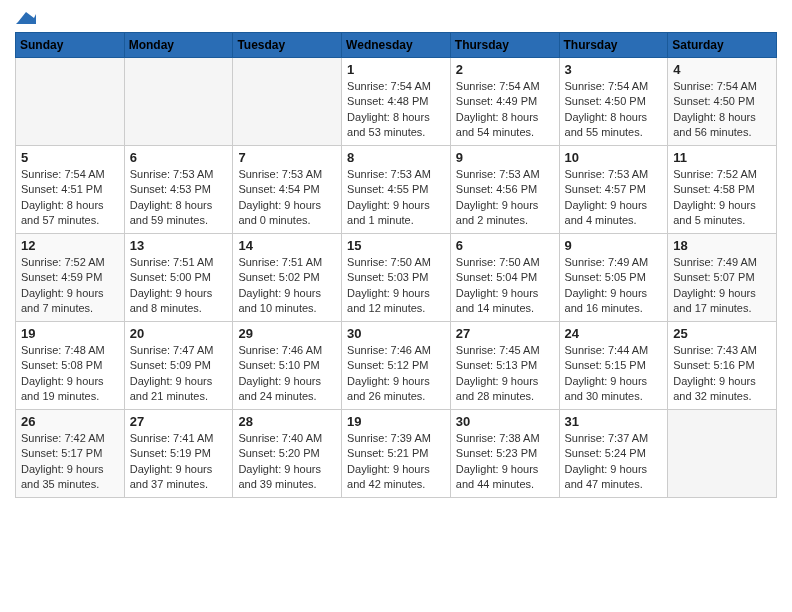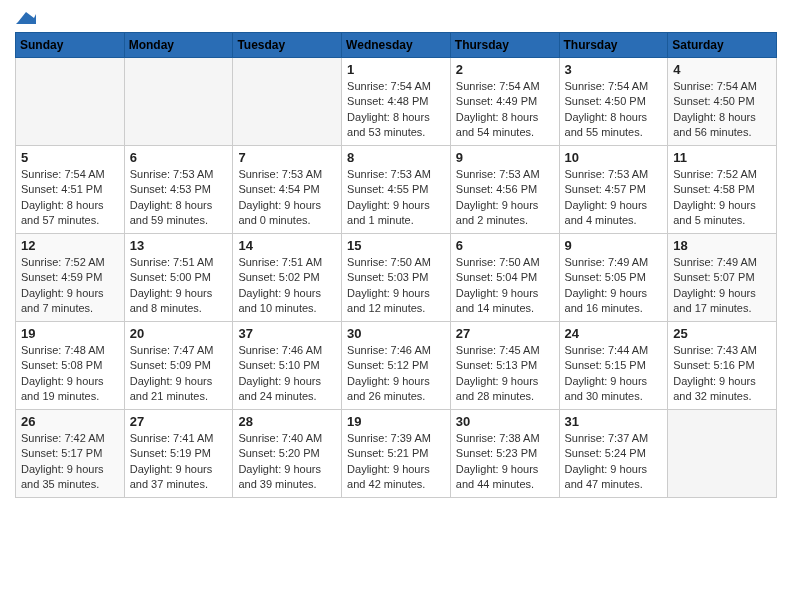--- a/index.html
+++ b/index.html
@@ -201,21 +201,21 @@
       <tr>
         <td class="weekend">
           <span class="day-number">19</span>
           <div class="day-info">Sunrise: 7:48 AM<br>Sunset: 5:08 PM<br>Daylight: 9 hours and 19 minutes.</div>
         </td>
         <td>
           <span class="day-number">20</span>
           <div class="day-info">Sunrise: 7:47 AM<br>Sunset: 5:09 PM<br>Daylight: 9 hours and 21 minutes.</div>
         </td>
         <td>
-          <span class="day-number">37</span>
+          <span class="day-number">29</span>
           <div class="day-info">Sunrise: 7:46 AM<br>Sunset: 5:10 PM<br>Daylight: 9 hours and 24 minutes.</div>
         </td>
         <td>
           <span class="day-number">30</span>
           <div class="day-info">Sunrise: 7:46 AM<br>Sunset: 5:12 PM<br>Daylight: 9 hours and 26 minutes.</div>
         </td>
         <td>
           <span class="day-number">27</span>
           <div class="day-info">Sunrise: 7:45 AM<br>Sunset: 5:13 PM<br>Daylight: 9 hours and 28 minutes.</div>
         </td>

